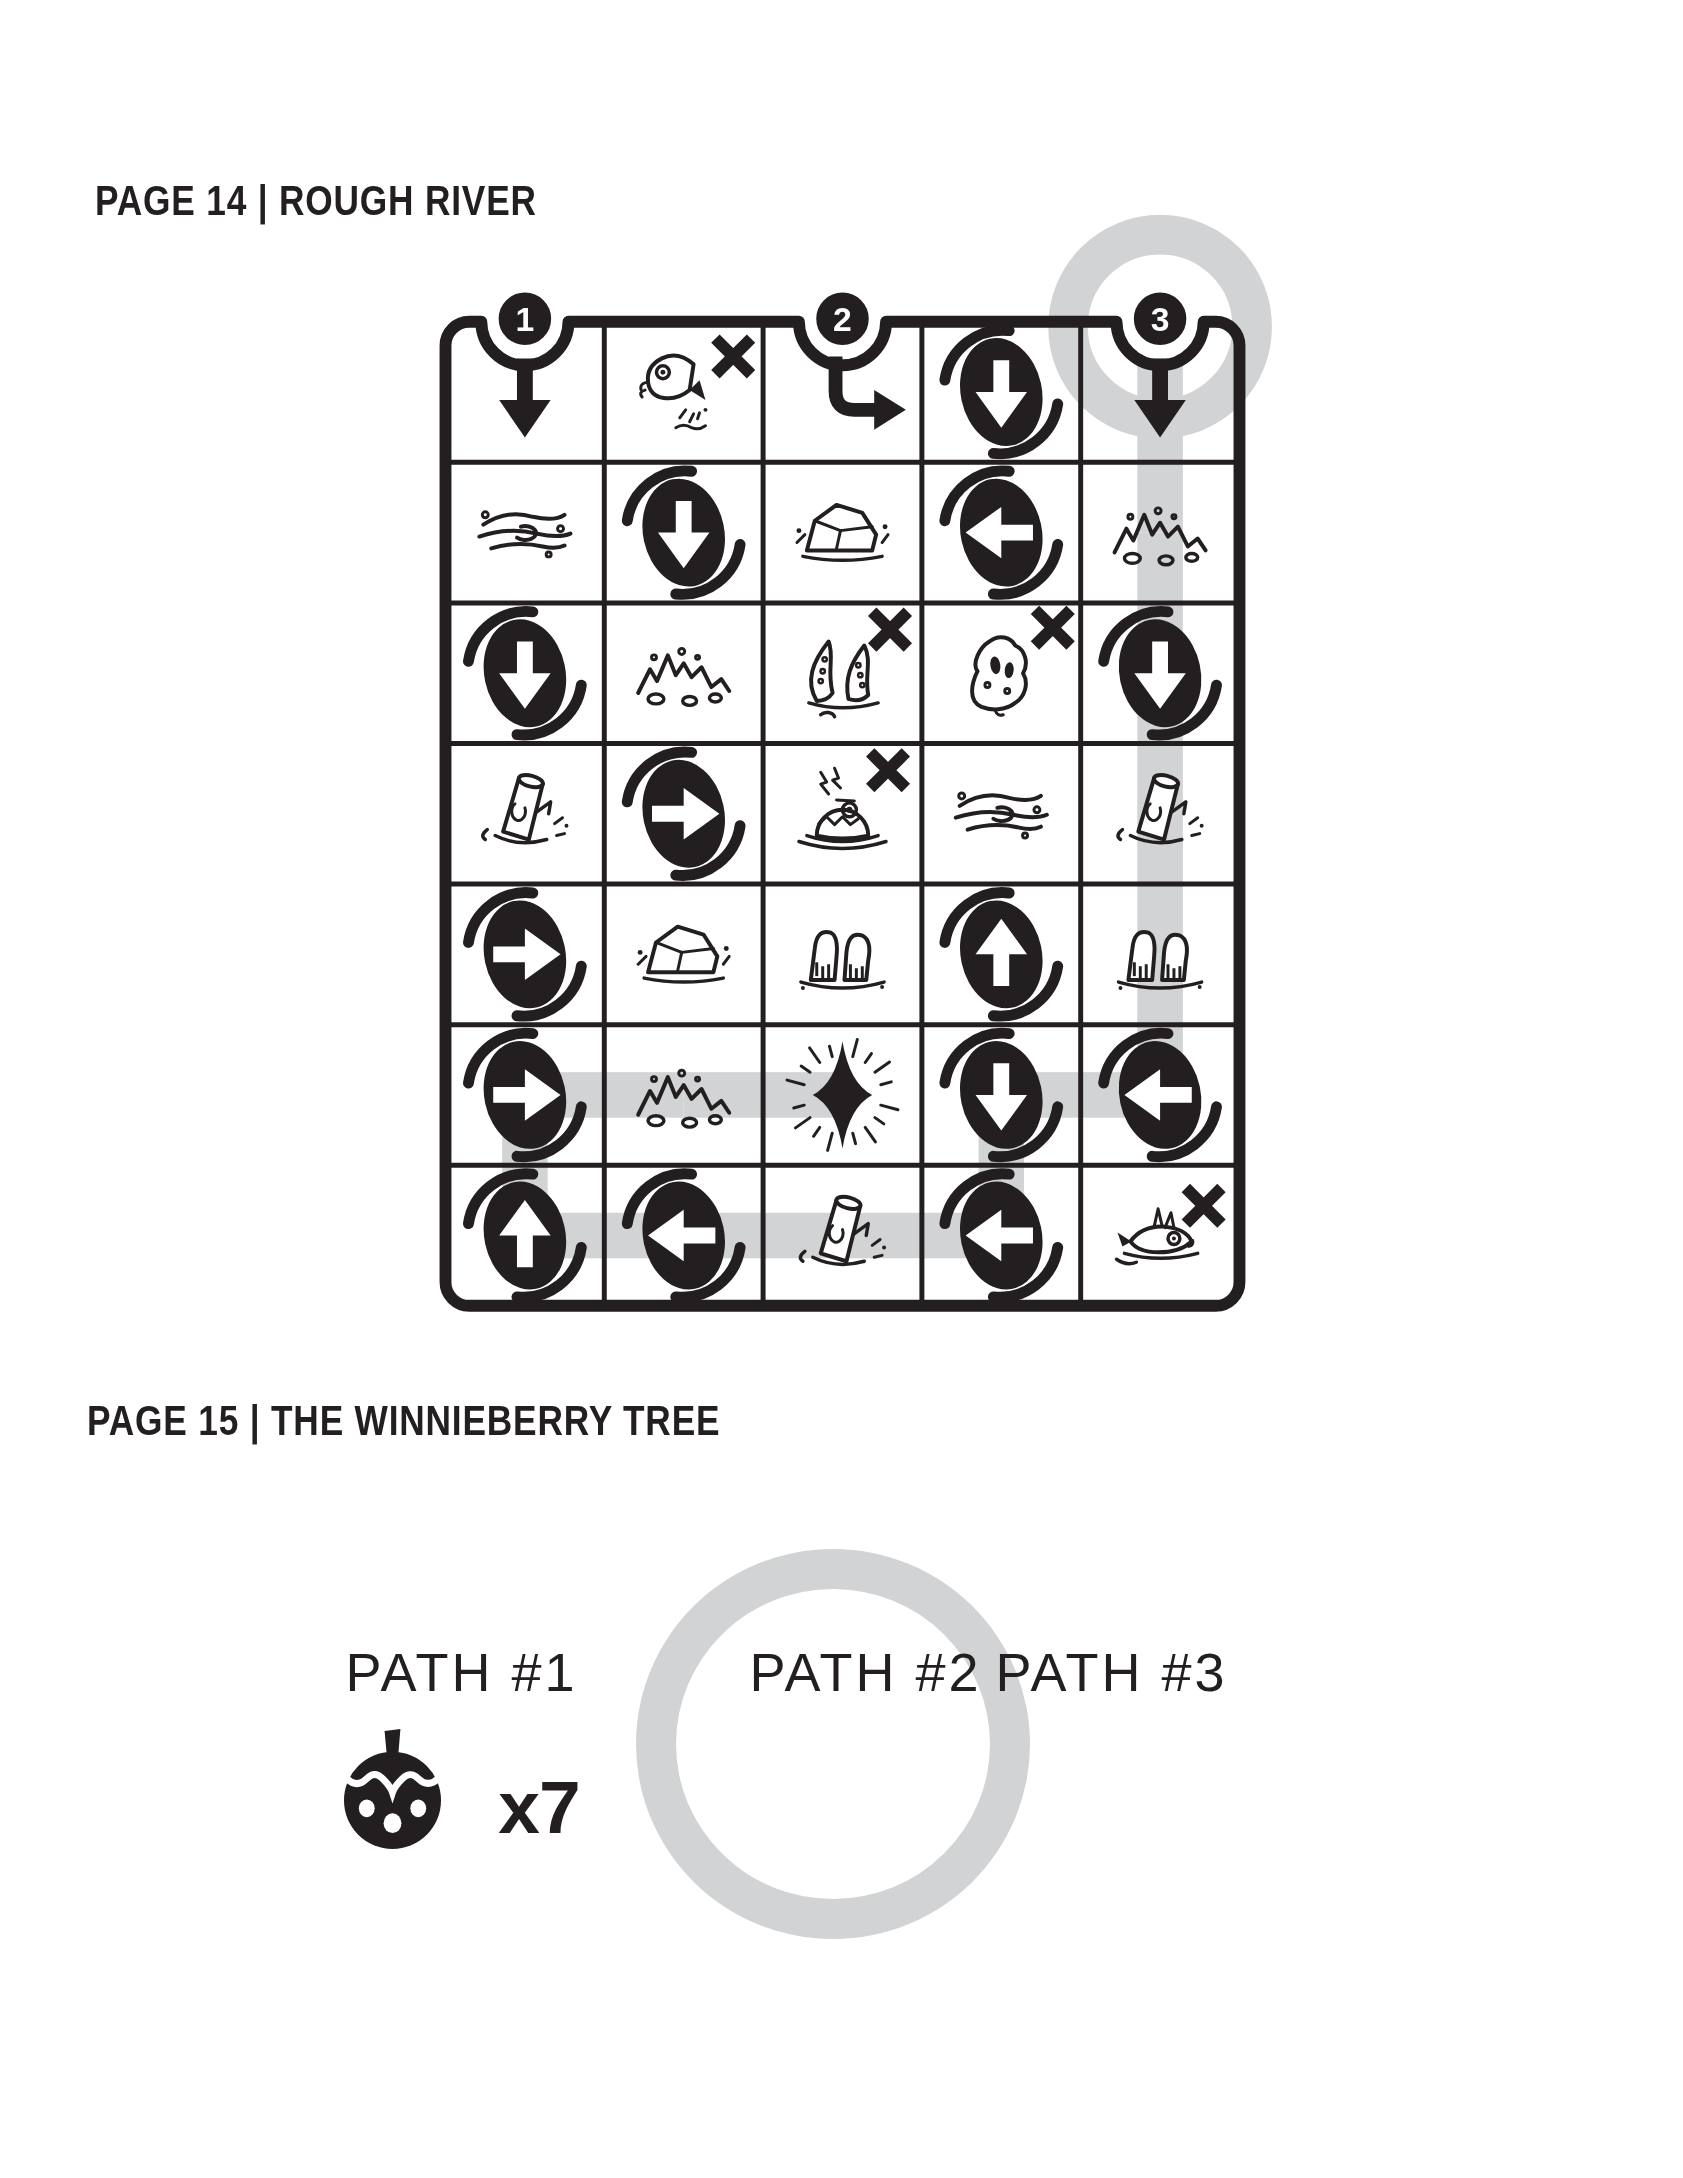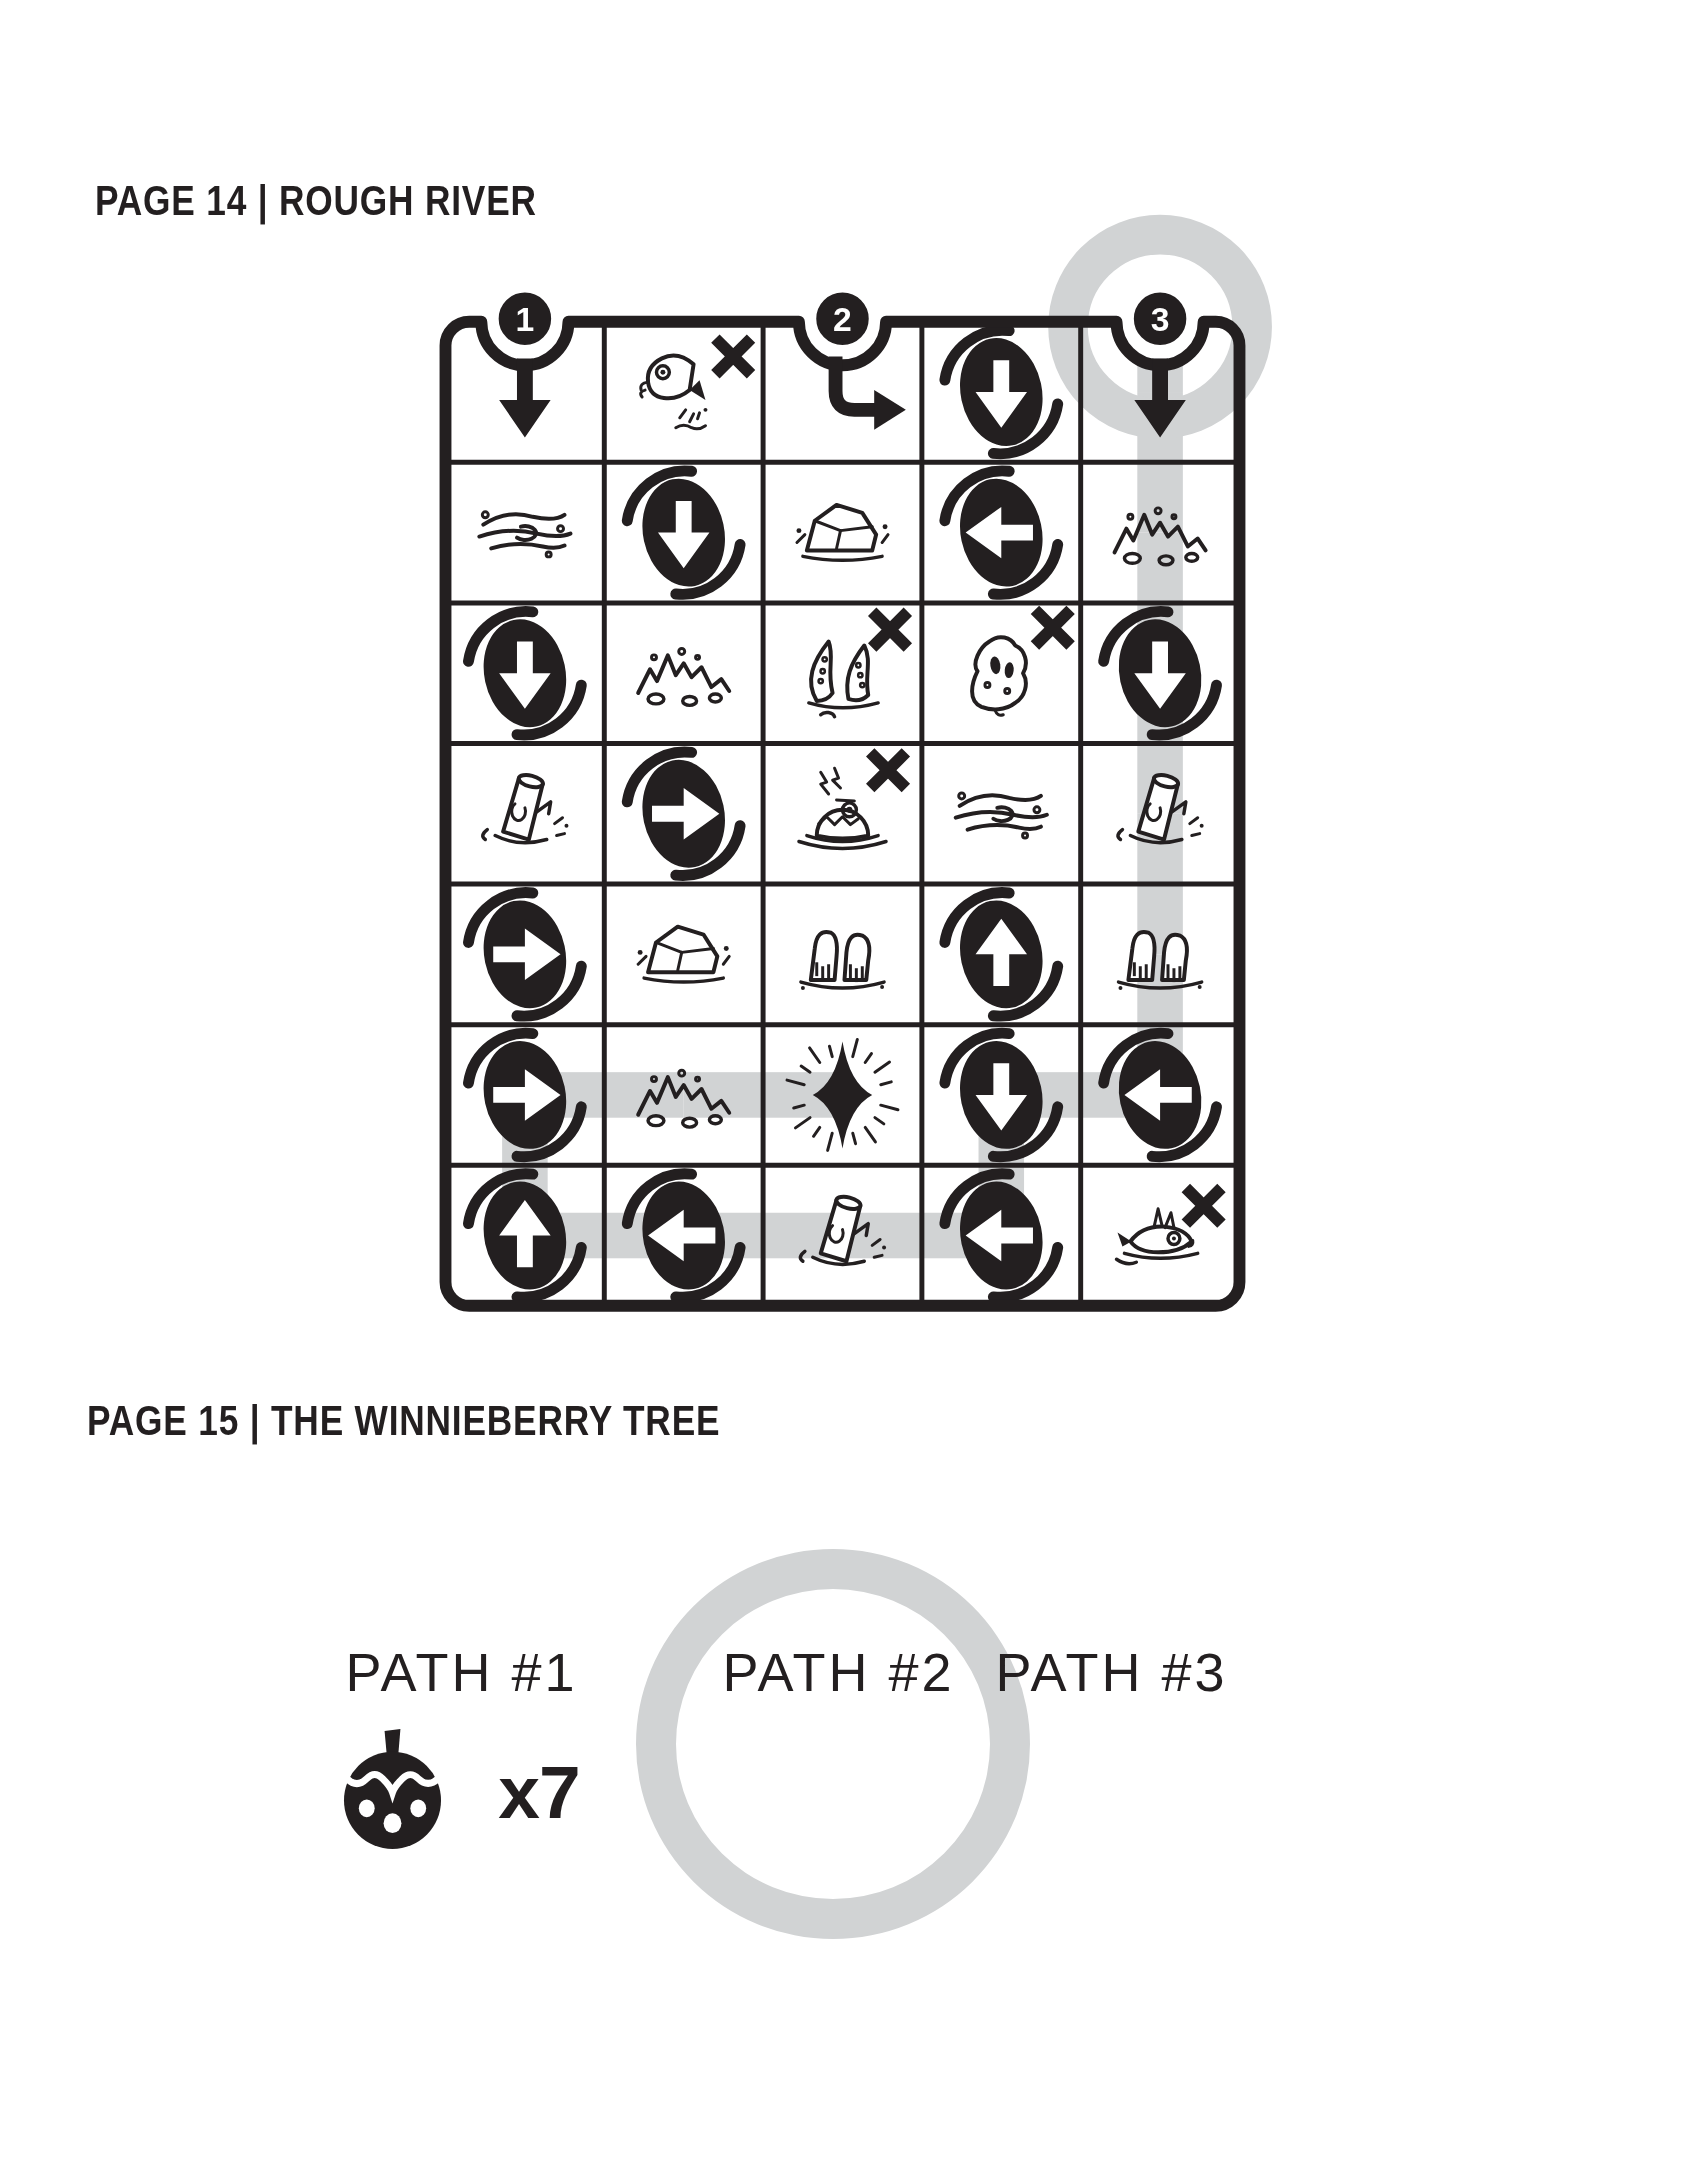--- a/index.html
+++ b/index.html
@@ -6,21 +6,21 @@
   html,body{margin:0;padding:0;}
   .page{position:relative;width:1343px;height:2178px;background:#fff;overflow:hidden;
         font-family:"Liberation Sans",sans-serif;color:var(--ink);}
   .sec-title{position:absolute;font-size:43px;font-weight:700;letter-spacing:1px;white-space:nowrap;}
   .sec-title>span{display:inline-block;transform:scaleX(.82);transform-origin:left center;}
   #grid-svg{position:absolute;left:0;top:0;pointer-events:none;}
   .hl-ellipse{position:absolute;left:636px;top:1549px;width:394px;height:390px;
               border:40px solid var(--hl);border-radius:50%;box-sizing:border-box;}
   .path-group{position:absolute;top:1641px;width:327px;display:flex;flex-direction:column;align-items:center;}
   .path-label{font-size:54px;font-weight:400;letter-spacing:3px;white-space:nowrap;}
-  .path-row{display:flex;align-items:center;margin-top:24px;gap:44px;}
+  .path-row{display:flex;align-items:flex-end;margin-top:24px;gap:44px;}
   .berry{width:99px;height:123px;display:block;}
   .path-count{font-size:75px;font-weight:700;letter-spacing:-1px;margin-left:12px;margin-top:6px;}
   .page-number{position:absolute;left:1556px;top:2099px;font-size:21px;font-weight:700;
                letter-spacing:2px;color:var(--pgnum);}
 </style>
 </head>
 <body>
 
 <div class="page">
 
@@ -420,21 +420,21 @@
         <circle cx="50" cy="74" r="49" fill="#231f20"></circle>
         <path d="M 4 52 Q 14 62 24 52 Q 32 44 40 52 Q 48 60 50 66 Q 52 60 60 52 Q 68 44 76 52 Q 86 62 96 52" stroke="#fff" stroke-width="7" fill="none"></path>
         <ellipse cx="24" cy="82" rx="8" ry="9" fill="#fff"></ellipse>
         <ellipse cx="76" cy="82" rx="8" ry="9" fill="#fff"></ellipse>
         <ellipse cx="50" cy="97" rx="9" ry="10" fill="#fff"></ellipse>
       </svg>
       <div class="path-count">x7</div>
     </div>
   </div>
 
-  <div class="path-group" style="left:675px">
+  <div class="path-group" style="left:702px">
     <div class="path-label">PATH #2</div>
   </div>
 
   <div class="path-group" style="left:948px">
     <div class="path-label">PATH #3</div>
   </div>
 
   <div class="page-number">21</div>
 </div>
 

